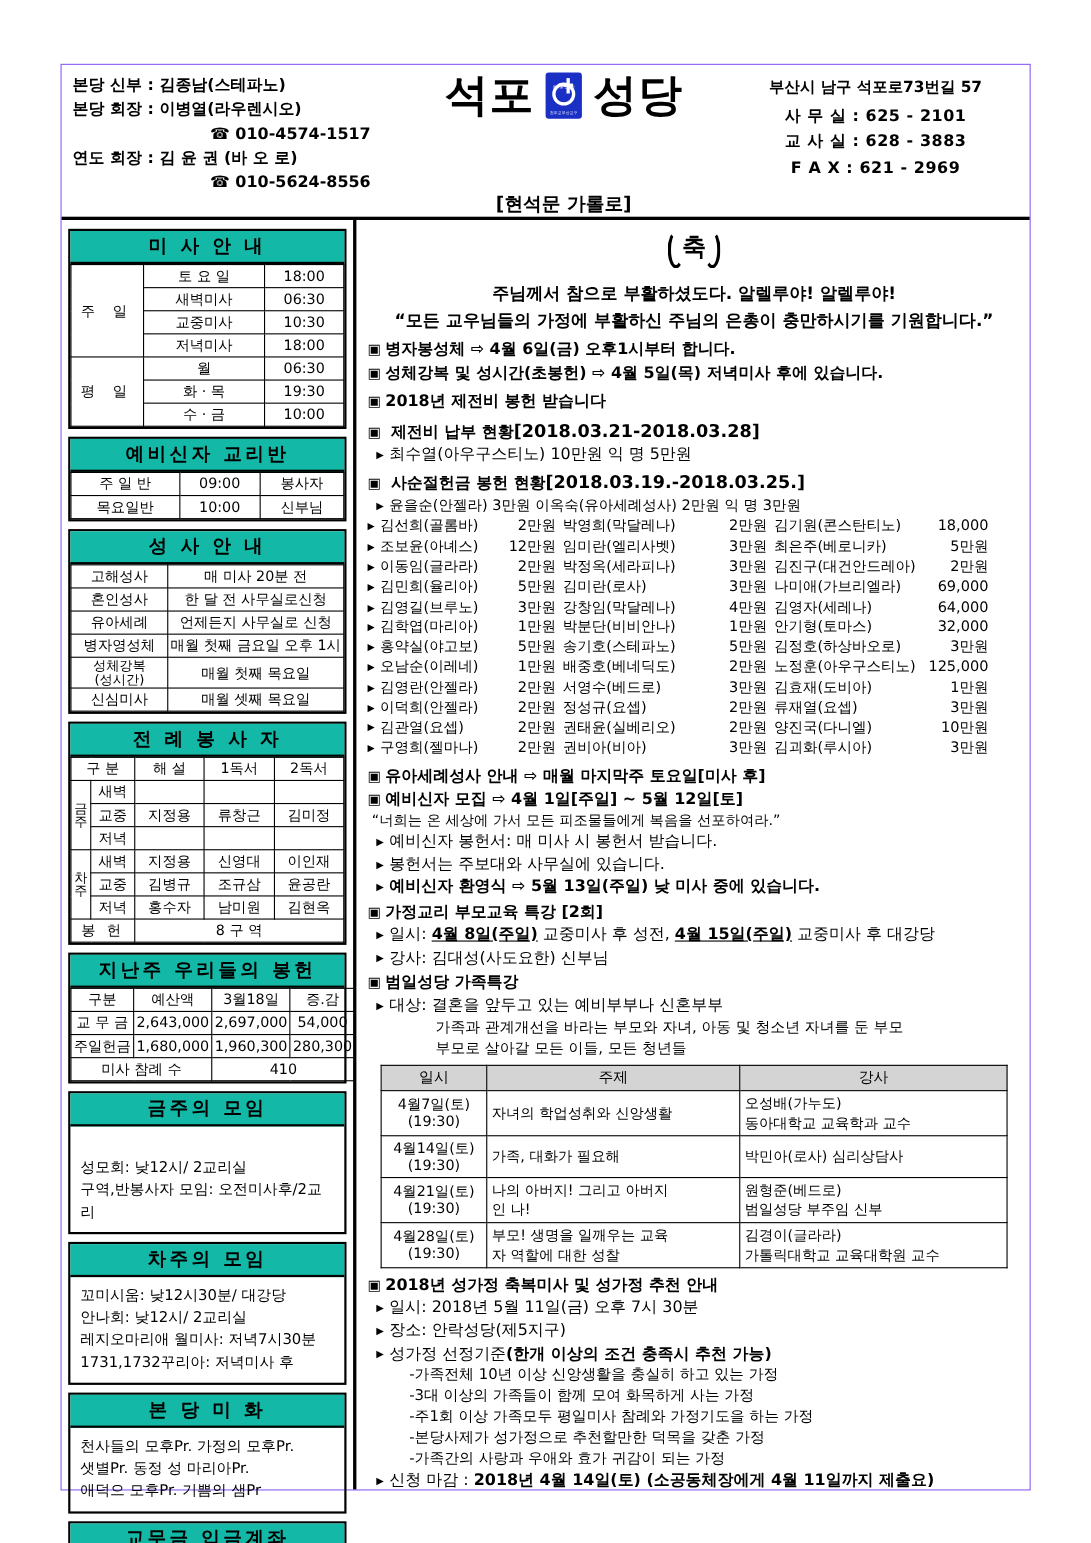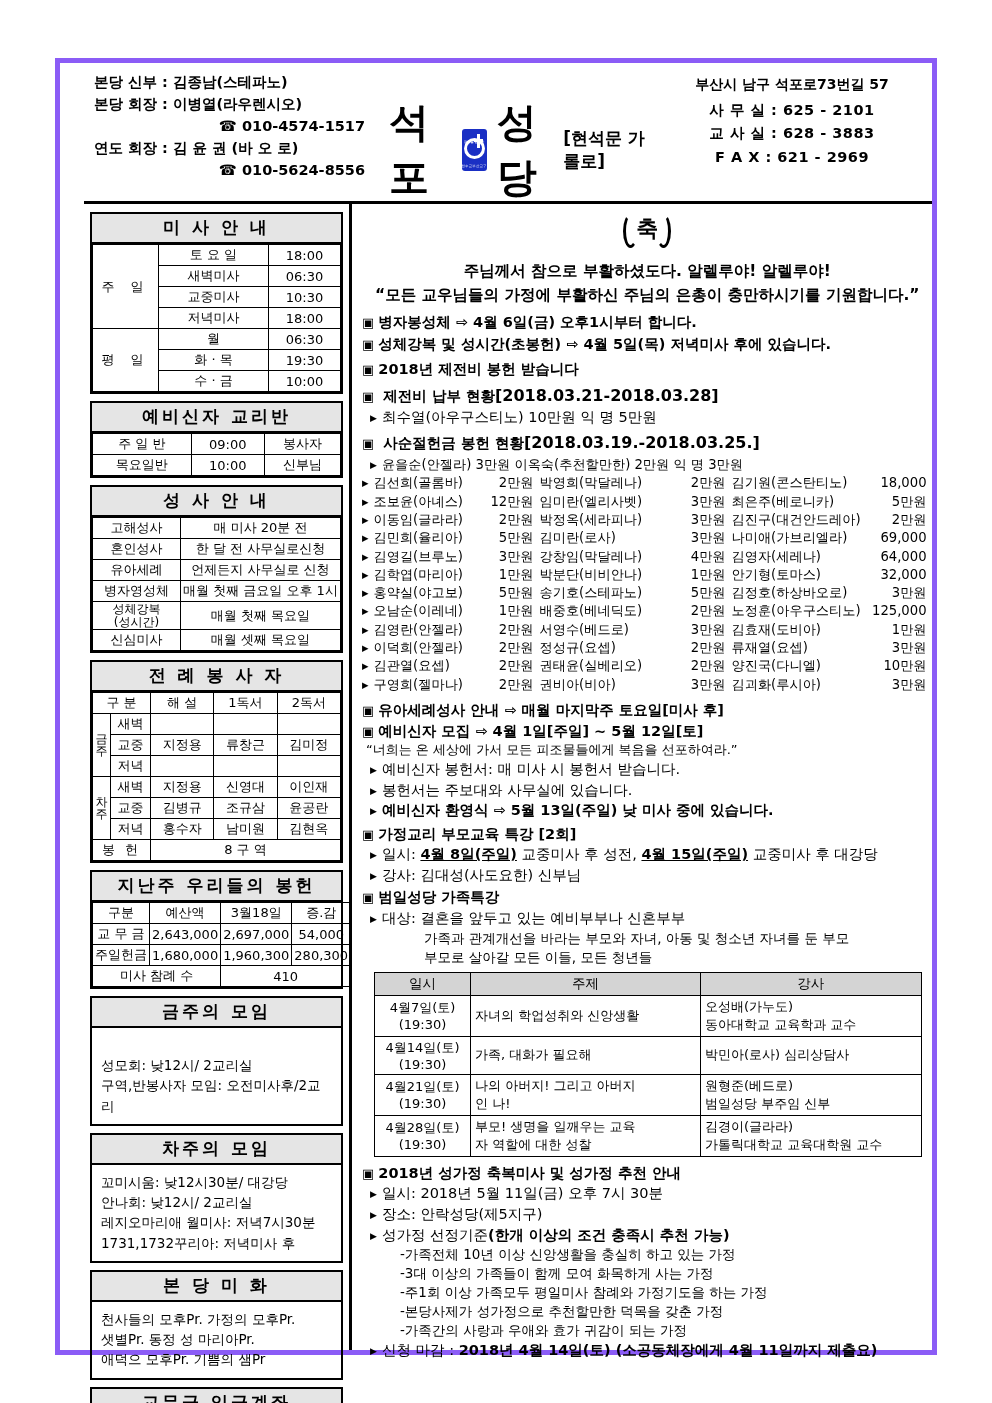--- a/index.html
+++ b/index.html
@@ -8,39 +8,39 @@
     background: #ffffff;
     font-family: "DejaVu Sans", "Liberation Sans", sans-serif;
     color: #000;
   }
   #page {
     position: relative;
     width: 992px; height: 1403px;
     padding: 58px 55px 48px 55px;
   }
   .frame {
-    border: 5px solid #8b5cf6;
+    border: 1px solid #8b5cf6;
     width: 882px; height: 1297px;
-    display: flex; flex-direction: column; padding-left: 24px;
+    display: flex; flex-direction: column;
   }
   
   .header {
     display: flex; align-items: stretch;
     border-bottom: 3px solid #000;
     height: 141px;
   }
   .hdr-left {
     width: 305px; padding: 8px 6px 4px 10px;
     font-weight: bold; font-size: 14.5px; line-height: 1.52;
   }
   .hdr-left .ln { white-space: nowrap; }
   .hdr-left .rt { text-align: right; padding-right: 18px; }
   .hdr-mid {
-    flex: 1; display: flex; flex-direction: row;
-    align-items: center; justify-content: flex-start; gap: 4px; margin-top: 36px;
+    flex: 1; display: flex; flex-direction: column;
+    align-items: center; justify-content: space-between; gap: 4px;
   }
   .title-row { display: flex; align-items: center; gap: 10px; }
   .title-row .big {
     font-size: 40px; font-weight: bold; letter-spacing: 1px;
     font-family: "DejaVu Sans", sans-serif;
   }
   .logo {
     width: 33px; height: 42px; background: #1a2fc4;
     border-radius: 3px; position: relative;
     display: flex; align-items: center; justify-content: center;
@@ -80,21 +80,21 @@
     padding: 8px 6px 6px 6px;
     display: flex; flex-direction: column; gap: 7px;
   }
   .col-right {
     flex: 1; padding: 6px 8px 4px 10px;
     display: flex; flex-direction: column;
   }
   
   .box { border: 2.5px solid #000; }
   .box-title {
-    background: #e5e5e5; border-bottom: 2.5px solid #000;
+    background: #14b8a6; border-bottom: 2.5px solid #000;
     text-align: center; font-weight: bold; font-size: 17px;
     padding: 2px 0 3px; letter-spacing: 3px;
   }
   table.t { width: 100%; border-collapse: collapse; font-size: 13px; }
   table.t td, table.t th {
     border: 1px solid #000; text-align: center;
     padding: 1px 2px; font-weight: normal; white-space: nowrap;
   }
   .lbl-sp { letter-spacing: 6px; }
   .lbl-sp2 { letter-spacing: 3px; }
@@ -443,21 +443,21 @@
         <div class="li sq" style="margin-top:5px">
           <span>제전비 납부 현황</span><span class="small">[2018.03.21-2018.03.28]</span>
         </div>
         <div class="li tri">최수열(아우구스티노)  10만원  익    명  5만원</div>
 
         <div class="li sq" style="margin-top:4px">
           <span>사순절헌금 봉헌 현황</span><span class="small">[2018.03.19.-2018.03.25.]</span>
         </div>
 
         <div class="donations">
-          <div class="li tri" style="font-size:13.2px;padding-left:8px">윤을순(안젤라)  3만원    이옥숙(추천할만한)  2만원  익              명   3만원</div>
+          <div class="li tri" style="font-size:13.2px;padding-left:8px">윤을순(안젤라)  3만원    이옥숙(유아세례성사)  2만원  익              명   3만원</div>
           <div id="donation-rows">
               <div class="drow">
                 <span class="dcell c1"><span class="dname">김선희(골롬바)</span><span class="damt">2만원</span></span>
                 <span class="dcell c2"><span class="dname">박영희(막달레나)</span><span class="damt">2만원</span></span>
                 <span class="dcell c3"><span class="dname">김기원(콘스탄티노)</span><span class="damt">18,000</span></span>
               </div>
               <div class="drow">
                 <span class="dcell c1"><span class="dname">조보윤(아녜스)</span><span class="damt">12만원</span></span>
                 <span class="dcell c2"><span class="dname">임미란(엘리사벳)</span><span class="damt">3만원</span></span>
                 <span class="dcell c3"><span class="dname">최은주(베로니카)</span><span class="damt">5만원</span></span>

